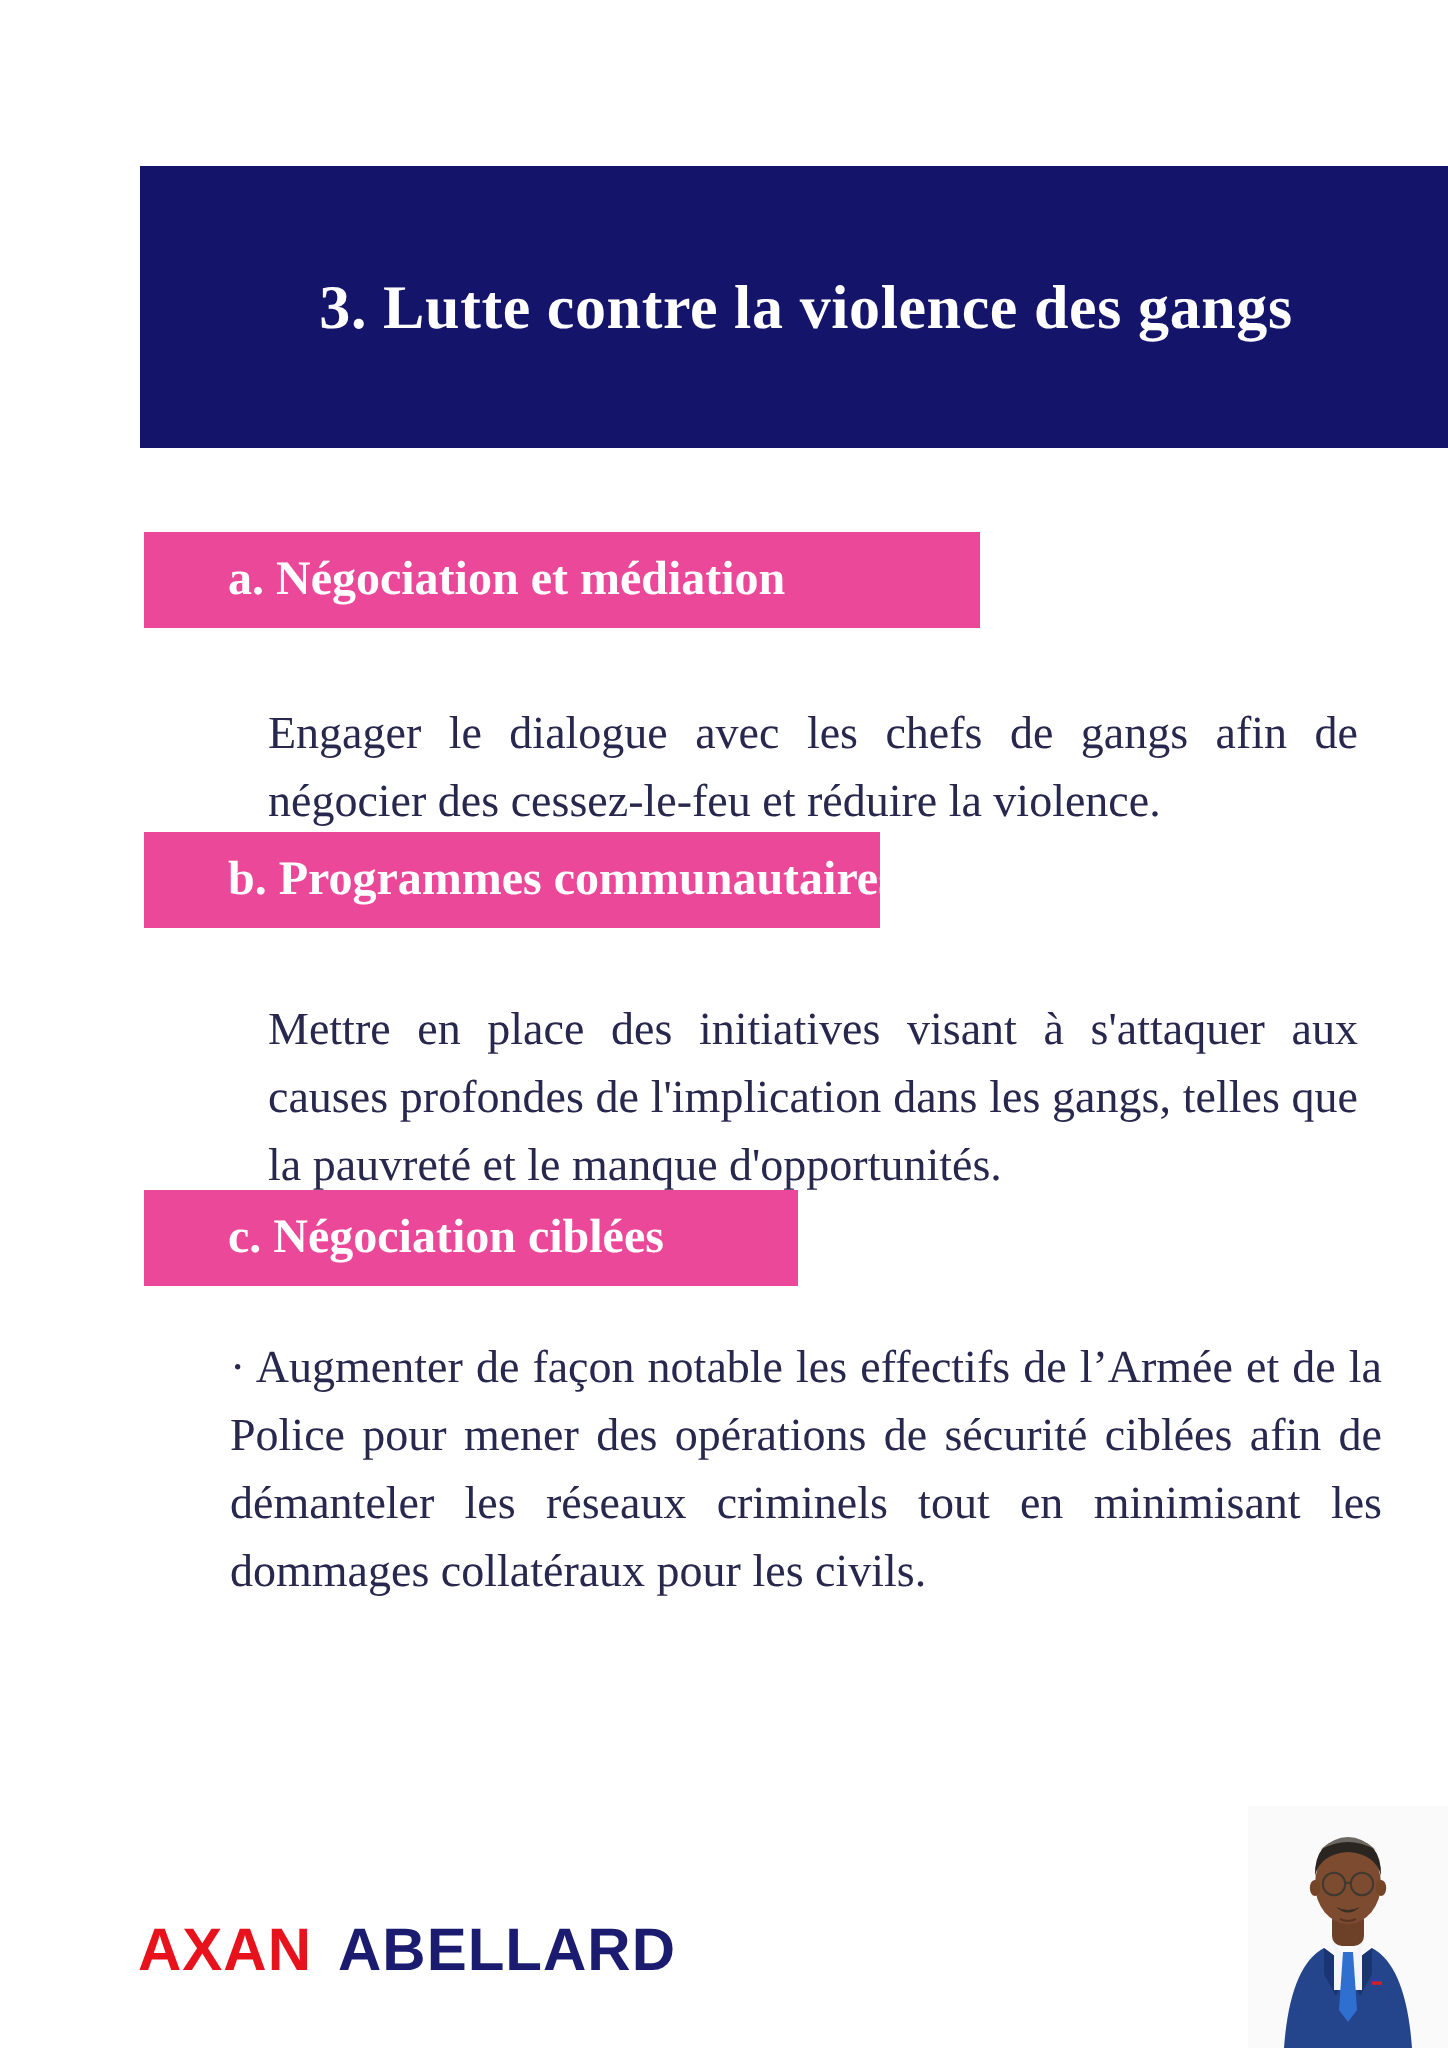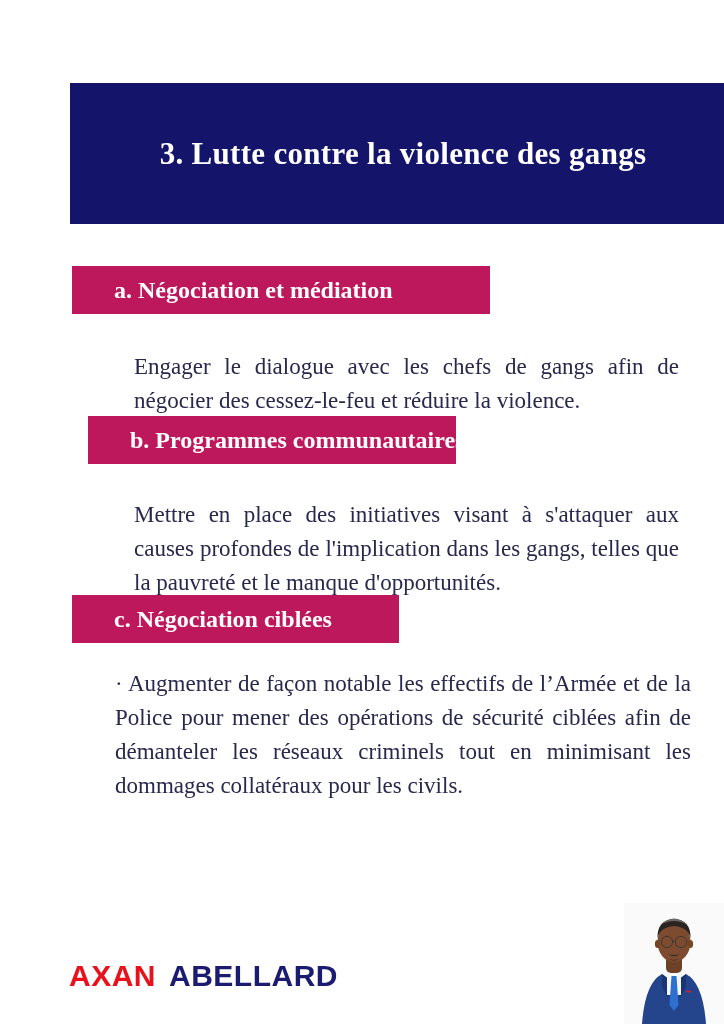--- a/index.html
+++ b/index.html
@@ -17,28 +17,28 @@
     background: #14146b;
     display: flex; align-items: center; justify-content: center;
   }
   .title-banner .title-text {
     color: #ffffff; font-size: 31px; font-weight: bold;
     letter-spacing: 0.3px; margin: 0; text-align: center;
   }
 
   .section-heading {
     position: absolute; height: 48px;
-    background: #be185d;
+    background: #ec4899;
     color: #ffffff; font-size: 24px; font-weight: bold;
     display: flex; align-items: center;
     padding-left: 42px; box-sizing: border-box;
     white-space: nowrap;
   }
   .heading-a { left: 72px; top: 266px; width: 418px; }
-  .heading-b { left: 88px; top: 416px; width: 368px; }
+  .heading-b { left: 72px; top: 416px; width: 368px; }
   .heading-c { left: 72px; top: 595px; width: 327px; }
 
   .body-para {
     position: absolute;
     color: #28284e;
     font-size: 23px; line-height: 34px;
     text-align: justify;
   }
   .para-a { left: 134px; top: 327px; width: 545px; }
   .para-b { left: 134px; top: 475px; width: 545px; }

